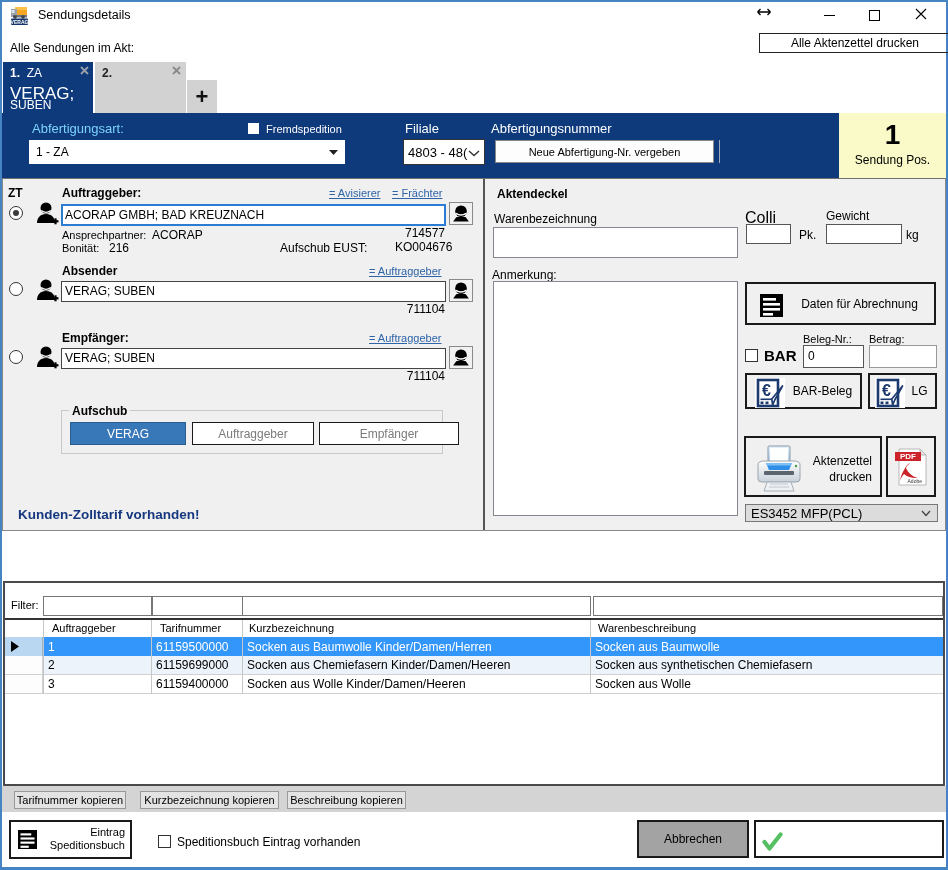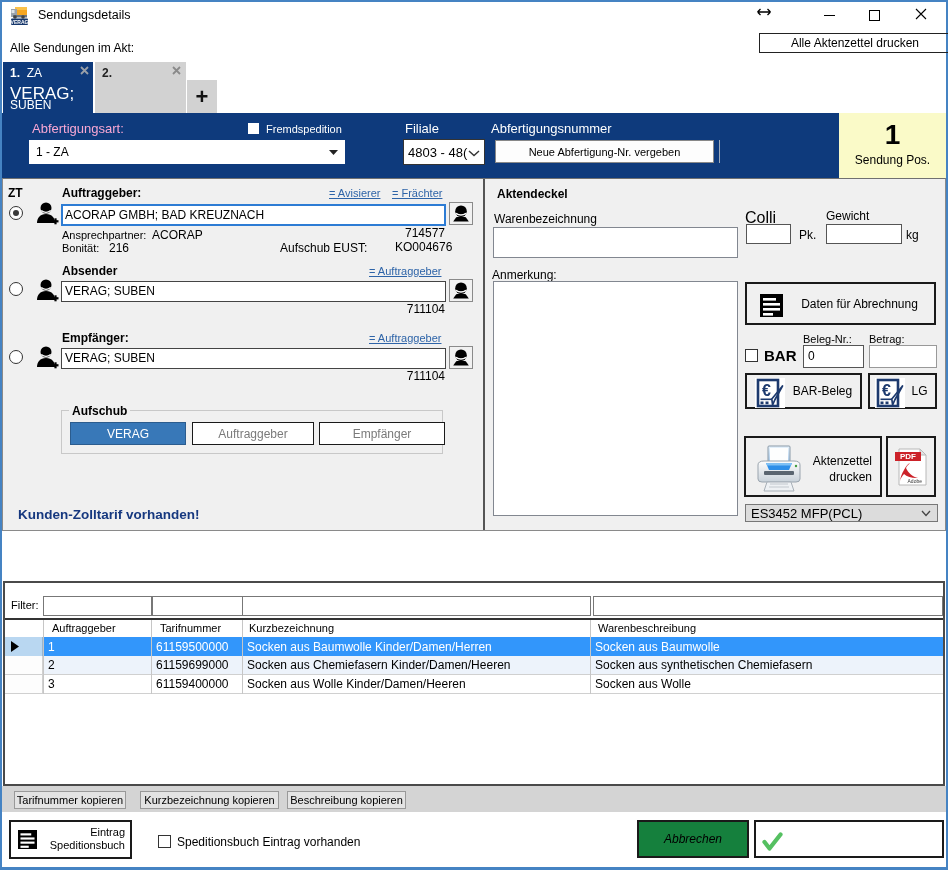--- a/index.html
+++ b/index.html
@@ -58,21 +58,21 @@
   </div>
   <div class="abs" style="left:95px;top:62px;width:91px;height:51px;background:#d2d2d2;">
     <div class="abs b" style="left:7px;top:4px;font-size:12px;color:#222;">2.</div>
     <svg class="abs" style="right:5px;top:4px;" width="9" height="9" viewBox="0 0 9 9">
         <path d="M1 1 L8 8 M8 1 L1 8" stroke="#8a8a8a" stroke-width="1.8"></path>
       </svg>
   </div>
   <div class="abs" style="left:187px;top:80px;width:30px;height:33px;background:#d2d2d2;display:flex;align-items:center;justify-content:center;font-size:22px;font-weight:bold;color:#111;">+</div>
 
   <div class="abs" style="left:2px;top:113px;width:944px;height:65px;background:#0e3a7c;">
-    <div class="abs" style="left:30px;top:8px;font-size:13px;color:#f9a8d4;">Abfertigungsart:</div>
+    <div class="abs" style="left:30px;top:8px;font-size:13px;color:#7dd3fc;">Abfertigungsart:</div>
     <div class="abs" style="left:27px;top:27px;width:316px;height:24px;background:#fff;box-sizing:border-box;">
       <div class="abs" style="left:7px;top:5px;font-size:12px;color:#000;">1 - ZA</div>
       <svg class="abs" style="right:7px;top:10px;" width="9" height="5" viewBox="0 0 9 5">
           <path d="M0 0 L9 0 L4.5 5 Z" fill="#222"></path>
         </svg>
     </div>
     <div class="abs" style="left:246px;top:10px;width:11px;height:11px;background:#fff;"></div>
     <div class="abs" style="left:264px;top:10px;font-size:11px;color:#fff;">Fremdspedition</div>
     <div class="abs" style="left:403px;top:8px;font-size:13px;color:#fff;">Filiale</div>
     <div class="abs" style="left:401px;top:26px;width:82px;height:26px;background:#fff;border:1px solid #333;box-sizing:border-box;overflow:hidden;">
@@ -162,21 +162,21 @@
       <path d="M5 9.3 Q10 12.6 15 9.3" stroke="#fff" stroke-width="1.6" fill="none"></path>
       <path d="M2.2 17.5 L5.2 13.2 Q10 11.8 14.8 13.2 L17.8 17.5 Z" fill="#000"></path>
     </svg>
   </div>
   <div class="abs" style="left:405px;top:369px;width:40px;text-align:right;font-size:12px;">711104</div>
 
   <div class="abs" style="left:61px;top:410px;width:382px;height:44px;border:1px solid #c8c8c8;box-sizing:border-box;"></div>
   <div class="abs b" style="left:69px;top:404px;font-size:12px;background:#f0f0f0;padding:0 3px;">Aufschub</div>
   <div class="abs" style="left:70px;top:422px;width:116px;height:23px;background:#3878b8;border:1px solid #2b5c8e;box-sizing:border-box;color:#fff;display:flex;align-items:center;justify-content:center;font-size:12px;">VERAG</div>
   <div class="abs" style="left:192px;top:422px;width:122px;height:23px;background:#fff;border:1px solid #1a1a1a;box-sizing:border-box;color:#7a7a7a;display:flex;align-items:center;justify-content:center;font-size:12px;">Auftraggeber</div>
-  <div class="abs" style="left:319px;top:422px;width:126px;height:23px;background:#fff;border:1px solid #1a1a1a;box-sizing:border-box;color:#7a7a7a;display:flex;align-items:center;justify-content:center;font-size:12px;">Empfänger</div>
+  <div class="abs" style="left:319px;top:422px;width:140px;height:23px;background:#fff;border:1px solid #1a1a1a;box-sizing:border-box;color:#7a7a7a;display:flex;align-items:center;justify-content:center;font-size:12px;">Empfänger</div>
 
   <div class="abs b" style="left:18px;top:507px;font-size:13.5px;color:#16387f;">Kunden-Zolltarif vorhanden!</div>
 
   <div class="abs b" style="left:497px;top:187px;font-size:12px;">Aktendeckel</div>
   <div class="abs" style="left:494px;top:212px;font-size:12px;">Warenbezeichnung</div>
   <div class="abs" style="left:493px;top:227px;width:245px;height:31px;background:#fff;border:1px solid #828790;box-sizing:border-box;"></div>
   <div class="abs" style="left:745px;top:209px;font-size:16px;">Colli</div>
   <div class="abs" style="left:746px;top:224px;width:45px;height:20px;background:#fff;border:1px solid #555;box-sizing:border-box;"></div>
   <div class="abs" style="left:799px;top:228px;font-size:12px;">Pk.</div>
   <div class="abs" style="left:826px;top:209px;font-size:12px;">Gewicht</div>
@@ -330,20 +330,20 @@
       <rect x="0" y="0" width="23" height="23" fill="#000"></rect>
       <rect x="3" y="4" width="13" height="2.6" fill="#fff"></rect>
       <rect x="3" y="9" width="17" height="2.6" fill="#fff"></rect>
       <rect x="3" y="14" width="17" height="2.6" fill="#fff"></rect>
       <rect x="3" y="19" width="10" height="2.6" fill="#fff"></rect>
     </svg>
     <div style="position:absolute;right:5px;top:4px;text-align:right;font-size:11px;line-height:13px;">Eintrag<br>Speditionsbuch</div>
   </div>
   <div class="abs" style="left:158px;top:835px;width:13px;height:13px;border:1px solid #333;background:#fff;box-sizing:border-box;"></div>
   <div class="abs" style="left:177px;top:835px;font-size:12px;">Speditionsbuch Eintrag vorhanden</div>
-  <div class="abs" style="left:637px;top:820px;width:112px;height:38px;border:2px solid #1a1a1a;box-sizing:border-box;background:#15803d;display:flex;align-items:center;justify-content:center;font-size:12px;font-style:italic;">Abbrechen</div>
+  <div class="abs" style="left:637px;top:820px;width:112px;height:38px;border:2px solid #1a1a1a;box-sizing:border-box;background:#a3a3a3;display:flex;align-items:center;justify-content:center;font-size:12px;">Abbrechen</div>
   <div class="abs" style="left:754px;top:820px;width:190px;height:38px;border:2px solid #1a1a1a;box-sizing:border-box;background:#fff;">
     <svg style="position:absolute;left:6px;top:10px;" width="21" height="20" viewBox="0 0 21 20">
       <path d="M2.5 10 L7.5 16.5 L18.5 2.5" stroke="#55c061" stroke-width="4.2" fill="none" stroke-linecap="round" stroke-linejoin="round"></path>
     </svg>
     <div style="position:absolute;left:0;top:12px;width:176px;text-align:center;font-size:13px;margin-top:40px;">OK</div>
   </div>
 </div>
 
 </body></html>

